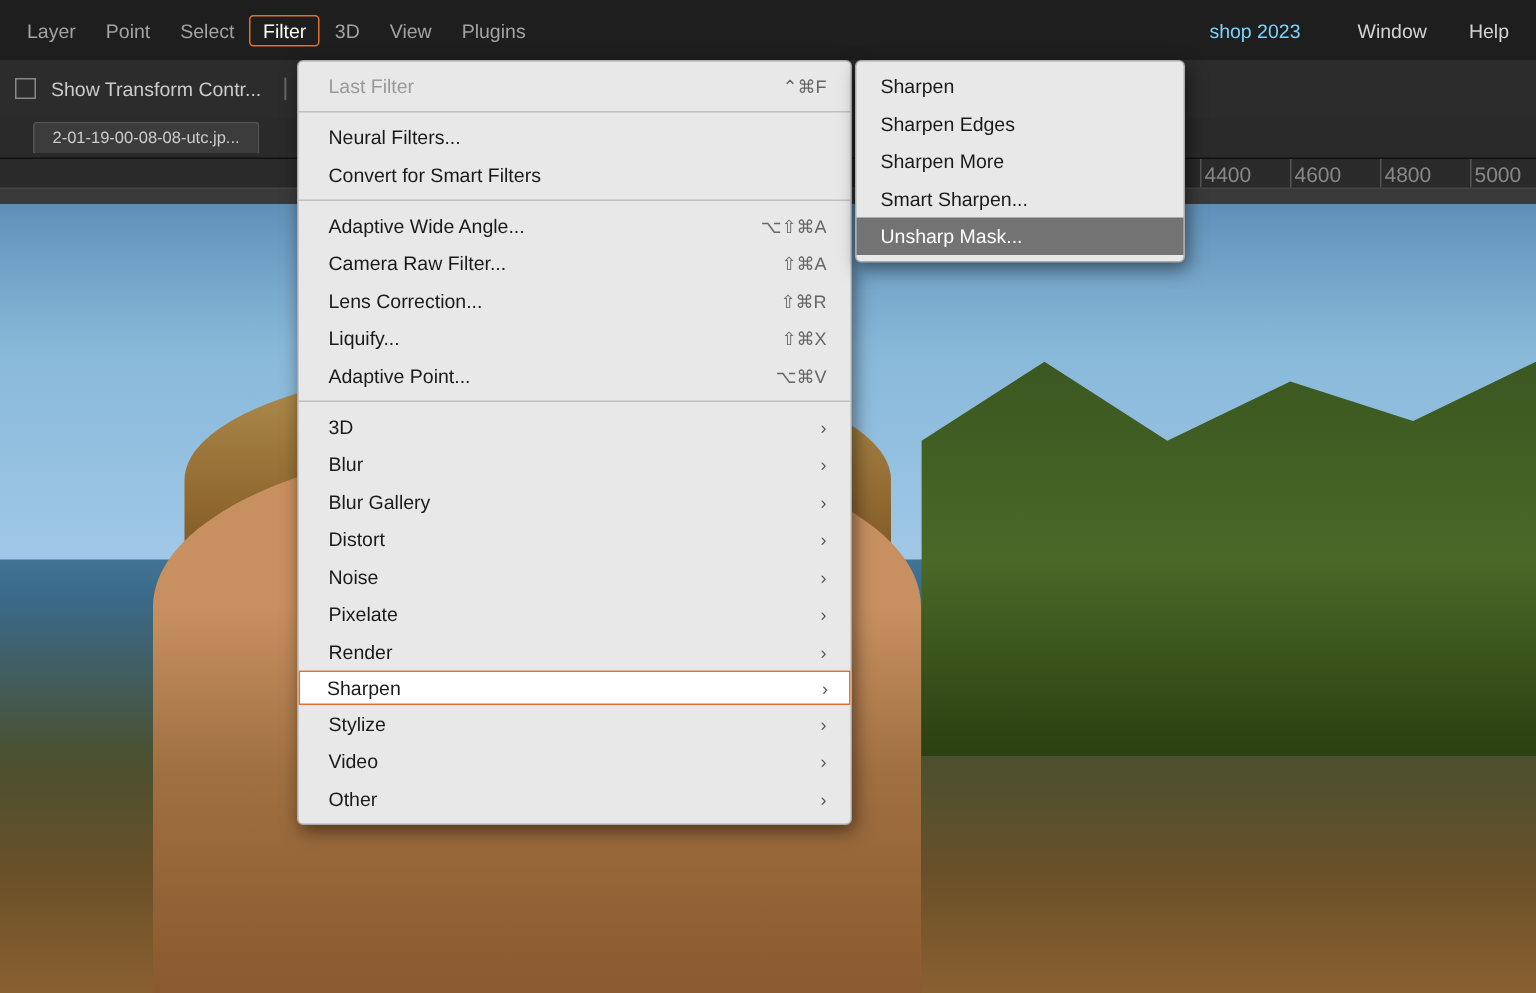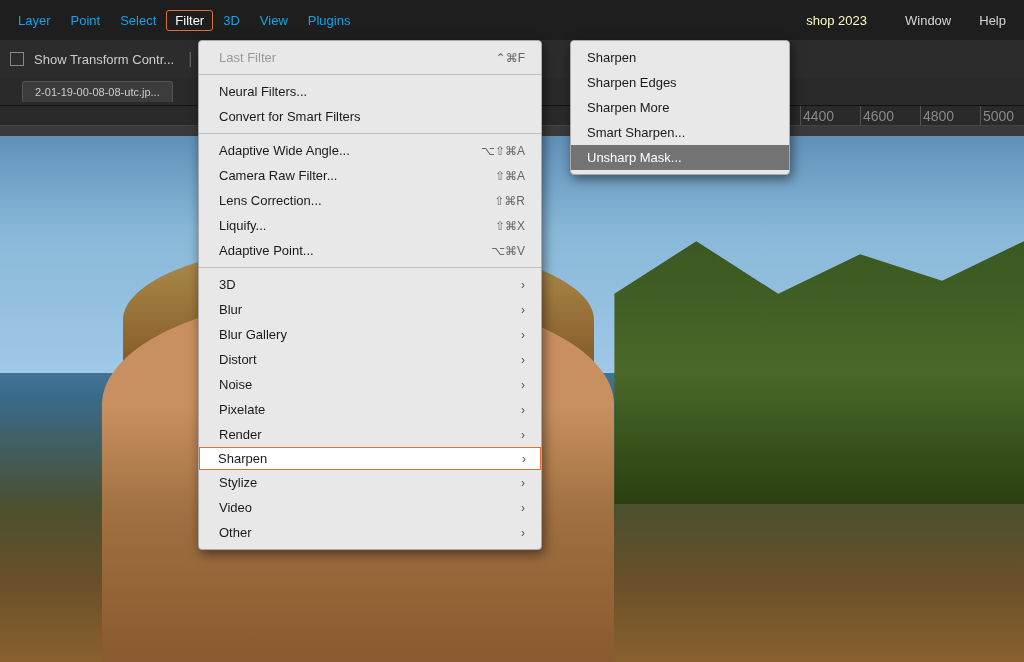--- a/index.html
+++ b/index.html
@@ -17,21 +17,21 @@
       width: 100%;
       height: 40px;
       background: #1e1e1e;
       display: flex;
       align-items: center;
       padding: 0 8px;
       position: relative;
       z-index: 100;
     }
     .menubar-item {
-      color: #0ea5e9;
+      color: #a3a3a3;
       font-size: 13px;
       padding: 4px 10px;
       cursor: pointer;
       border-radius: 3px;
     }
     .menubar-item.active {
       background: transparent;
       color: #fff;
       border: 1.5px solid #e07030;
       padding: 2px 8px;
@@ -67,21 +67,21 @@
     }
     .toolbar-label {
       color: #ccc;
       font-size: 13px;
     }
     .toolbar-separator {
       color: #666;
       margin: 0 4px;
     }
     .ps-title {
-      color: #fef9c3;
+      color: #7dd3fc;
       font-size: 13px;
       margin-left: auto;
       margin-right: 20px;
     }
     .mode-icons {
       display: flex;
       gap: 6px;
       align-items: center;
     }
     .mode-icon {
@@ -201,21 +201,21 @@
       height: 100%;
       z-index: 200;
       pointer-events: none;
     }
 
     
     .filter-menu {
       position: absolute;
       top: 40px;
       left: 198px;
-      width: 344px;
+      width: 370px;
       background: #e8e8e8;
       border: 1px solid #aaa;
       border-radius: 4px;
       box-shadow: 2px 4px 12px rgba(0,0,0,0.5);
       padding: 4px 0;
       pointer-events: all;
     }
     .menu-item {
       display: flex;
       align-items: center;

